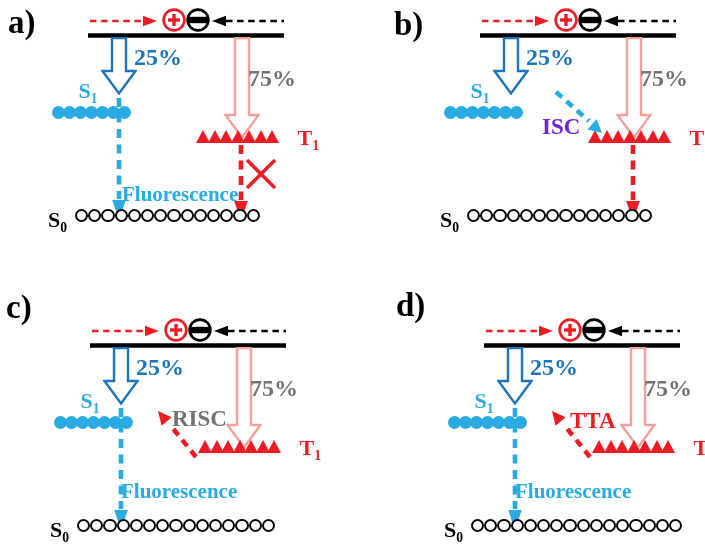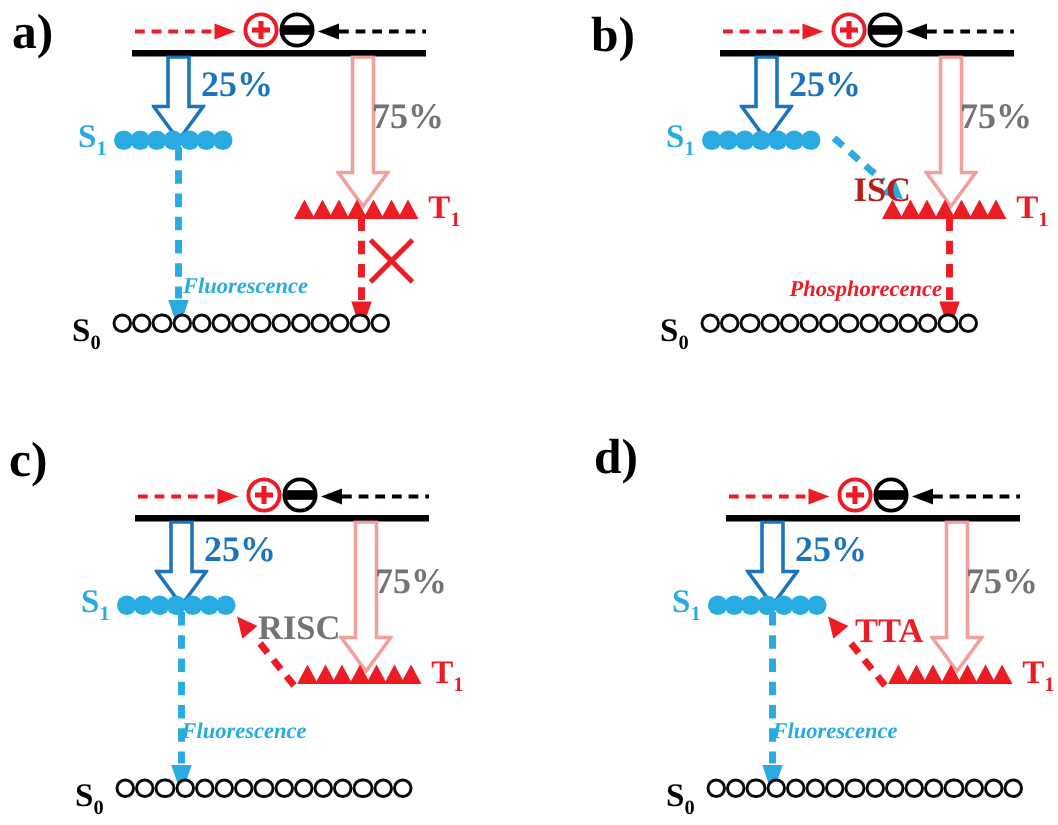--- a/index.html
+++ b/index.html
@@ -19,48 +19,48 @@
   .panel-c .plab{left:6px;top:16px;}
   .panel-d .plab{left:44px;top:14px;}
 
   .topbar{left:calc(var(--lx) - 6px);top:calc(var(--ly) - 27px);}
   .arrow25{left:calc(var(--lx) + 13px);top:calc(var(--ly) + 4px);}
   .pct{font-size:24px;line-height:1;}
   .pct25{left:calc(var(--lx) + 46px);top:calc(var(--ly) + 12px);color:#1c75bc;}
   .arrow75{left:calc(var(--lx) + 136px);top:calc(var(--ly) + 4px);}
   .pct75{left:calc(var(--lx) + 160px);top:calc(var(--ly) + 33px);color:#737373;}
 
-  .s1row{left:calc(var(--lx) - 36px);top:calc(var(--ly) + 47px);display:flex;align-items:center;}
+  .s1row{left:calc(var(--lx) - 36px);top:calc(var(--ly) + 47px);display:flex;align-items:center;flex-direction:column;}
   .lvl{font-size:22px;line-height:1;}
   .s1lab{color:#29abe2;margin-right:5px;}
   .t1lab{color:#ed1c24;margin-left:9px;margin-bottom:-7px;}
   .s0lab{color:#000;margin-right:8px;}
   sub{font-size:0.62em;}
 
   .dot{width:13px;height:13px;border-radius:50%;background:#29abe2;display:inline-block;margin-right:-2px;}
   .tri{width:0;height:0;border-left:7px solid transparent;border-right:7px solid transparent;
        border-bottom:13px solid #ed1c24;display:inline-block;margin-right:-2.5px;}
   .oc{width:9.2px;height:9.2px;border-radius:50%;border:2.6px solid #0a0a0a;background:#fff;display:inline-block;}
   .dotrow,.trirow,.ocrow{display:flex;align-items:flex-end;}
 
-  .t1row{left:calc(var(--lx) + 108px);top:calc(var(--ly) + 94px);display:flex;align-items:flex-end;}
+  .t1row{left:calc(var(--lx) + 108px);top:calc(var(--ly) + 94px);display:flex;align-items:center;gap:12px;}
   .s0row{left:calc(var(--lx) - 40px);top:calc(var(--ly) + 176px);display:flex;align-items:flex-start;}
 
   .fluor-v{left:calc(var(--lx) + 23px);top:calc(var(--ly) + 63px);}
   .phos-v{left:calc(var(--lx) + 145px);top:calc(var(--ly) + 110px);}
   .xmark{left:calc(var(--lx) + 156px);top:calc(var(--ly) + 124px);}
   .isc-svg{left:calc(var(--lx) + 72px);top:calc(var(--ly) + 56px);}
   .up-svg{left:calc(var(--lx) + 60px);top:calc(var(--ly) + 58px);}
 
-  .emis{font-size:15px;line-height:1.08;color:#29abe2;font-style:italic;}
+  .emis{font-size:21px;line-height:1.08;color:#29abe2;}
   .emis-a{left:calc(var(--lx) + 34px);top:calc(var(--ly) + 150px);}
   .emis-b{left:var(--lx);top:calc(var(--ly) + 152px);width:148px;text-align:right;color:#ed1c24;}
   .emis-2line{left:calc(var(--lx) + 31px);top:calc(var(--ly) + 137px);}
   .xfer{font-size:23px;line-height:1;}
-  .isc-lab{left:calc(var(--lx) + 62px);top:calc(var(--ly) + 82px);color:#b91c1c;margin-left:27px;}
+  .isc-lab{left:calc(var(--lx) + 62px);top:calc(var(--ly) + 82px);color:#6d28d9;}
   .risc-lab{left:calc(var(--lx) + 82px);top:calc(var(--ly) + 64px);color:#737373;}
   .tta-lab{left:calc(var(--lx) + 86px);top:calc(var(--ly) + 66px);color:#ed1c24;}
 </style>
 </head>
 <body>
 
 <div class="fig">
 
   <section class="panel panel-a">
     <span class="plab">a)</span>
@@ -221,21 +221,20 @@
     <svg class="isc-svg" width="56" height="52" viewBox="0 0 56 52">
       <line x1="4" y1="3" x2="37" y2="32" stroke="#29abe2" stroke-width="4.6" stroke-dasharray="8 6"></line>
       <polygon points="50,44 35.5,40.5 44.5,30" fill="#29abe2"></polygon>
     </svg>
     <span class="xfer isc-lab">ISC</span>
 
     <svg class="phos-v" width="16" height="80" viewBox="0 0 16 80">
       <line x1="8" y1="2" x2="8" y2="57" stroke="#ed1c24" stroke-width="4.6" stroke-dasharray="9 6.5"></line>
       <polygon points="8,78 1.2,58 14.8,58" fill="#ed1c24"></polygon>
     </svg>
-    <span class="emis emis-b">Phosphorecence</span>
 
     <div class="s0row">
       <span class="lvl s0lab"><span>S</span><sub>0</sub></span>
       <span class="ocrow">
           <span class="oc"></span>
           <span class="oc"></span>
           <span class="oc"></span>
           <span class="oc"></span>
           <span class="oc"></span>
           <span class="oc"></span>

